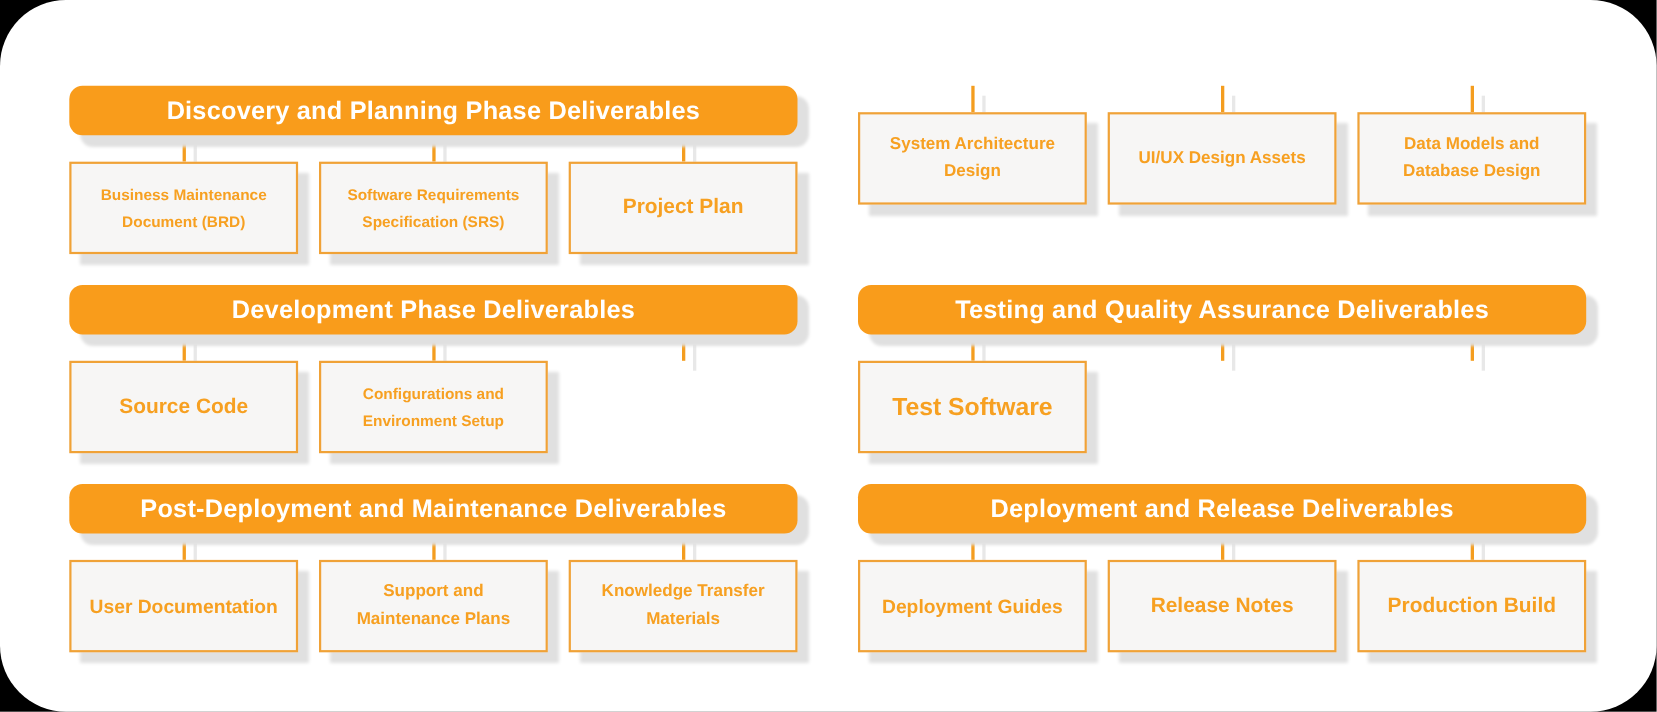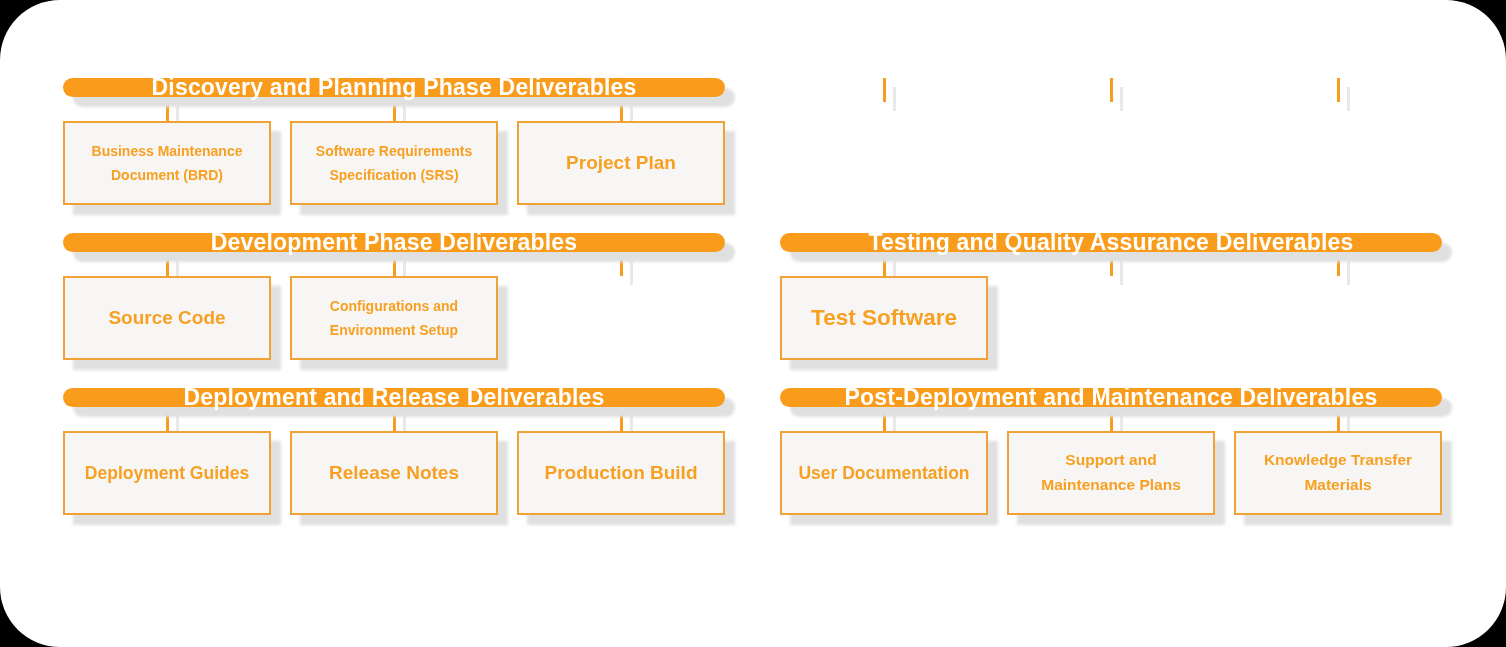--- a/index.html
+++ b/index.html
@@ -29,21 +29,21 @@
   .grid {
     display: grid;
     grid-template-columns: 662px 662px;
     column-gap: 55px;
     row-gap: 28px;
   }
   .section { width: 662px; }
   .section-header {
     position: relative;
     z-index: 2;
-    height: 19px;
+    height: 45px;
     background: var(--header-fill);
     border-radius: 12px;
     display: flex;
     align-items: center;
     justify-content: center;
     box-shadow: 10px 10px 3px var(--shadow);
   }
   .section-title {
     color: var(--header-text);
     font-size: 23px;
@@ -137,20 +137,31 @@
         <div class="connector-cell">
             <div class="connector-line"></div>
           </div>
         <div class="connector-cell">
             <div class="connector-line"></div>
           </div>
         <div class="connector-cell">
             <div class="connector-line"></div>
           </div>
       </div>
+      <div class="box-row">
+        <div class="box size-md">
+          <span class="box-label">System Architecture Design</span>
+        </div>
+        <div class="box size-md">
+          <span class="box-label">UI/UX Design Assets</span>
+        </div>
+        <div class="box size-md">
+          <span class="box-label">Data Models and Database Design</span>
+        </div>
+      </div>
     </div>
 
     <div class="section">
       <div class="section-header">
         <span class="section-title">Development Phase Deliverables</span>
       </div>
       <div class="connector-row">
         <div class="connector-cell">
             <div class="connector-line"></div>
           </div>
@@ -188,20 +199,48 @@
       </div>
       <div class="box-row">
         <div class="box size-xxl">
           <span class="box-label">Test Software</span>
         </div>
       </div>
     </div>
 
     <div class="section">
       <div class="section-header">
+        <span class="section-title">Post-Deployment and Maintenance Deliverables</span>
+      </div>
+      <div class="connector-row">
+        <div class="connector-cell">
+            <div class="connector-line"></div>
+          </div>
+        <div class="connector-cell">
+            <div class="connector-line"></div>
+          </div>
+        <div class="connector-cell">
+            <div class="connector-line"></div>
+          </div>
+      </div>
+      <div class="box-row">
+        <div class="box size-lg">
+          <span class="box-label">User Documentation</span>
+        </div>
+        <div class="box size-md">
+          <span class="box-label">Support and Maintenance Plans</span>
+        </div>
+        <div class="box size-md">
+          <span class="box-label">Knowledge Transfer Materials</span>
+        </div>
+      </div>
+    </div>
+
+    <div class="section">
+      <div class="section-header">
         <span class="section-title">Deployment and Release Deliverables</span>
       </div>
       <div class="connector-row">
         <div class="connector-cell">
             <div class="connector-line"></div>
           </div>
         <div class="connector-cell">
             <div class="connector-line"></div>
           </div>
         <div class="connector-cell">
@@ -214,42 +253,14 @@
         </div>
         <div class="box size-xl">
           <span class="box-label">Release Notes</span>
         </div>
         <div class="box size-xl">
           <span class="box-label">Production Build</span>
         </div>
       </div>
     </div>
 
-    <div class="section">
-      <div class="section-header">
-        <span class="section-title">Post-Deployment and Maintenance Deliverables</span>
-      </div>
-      <div class="connector-row">
-        <div class="connector-cell">
-            <div class="connector-line"></div>
-          </div>
-        <div class="connector-cell">
-            <div class="connector-line"></div>
-          </div>
-        <div class="connector-cell">
-            <div class="connector-line"></div>
-          </div>
-      </div>
-      <div class="box-row">
-        <div class="box size-lg">
-          <span class="box-label">User Documentation</span>
-        </div>
-        <div class="box size-md">
-          <span class="box-label">Support and Maintenance Plans</span>
-        </div>
-        <div class="box size-md">
-          <span class="box-label">Knowledge Transfer Materials</span>
-        </div>
-      </div>
-    </div>
-
   </div>
 </div>
 
 </body></html>

